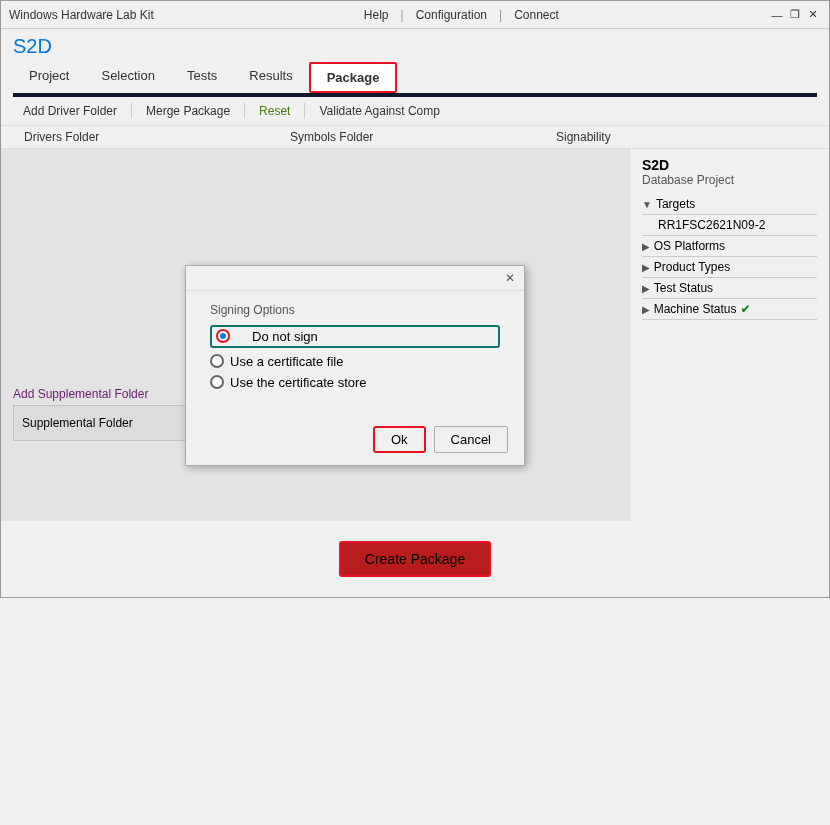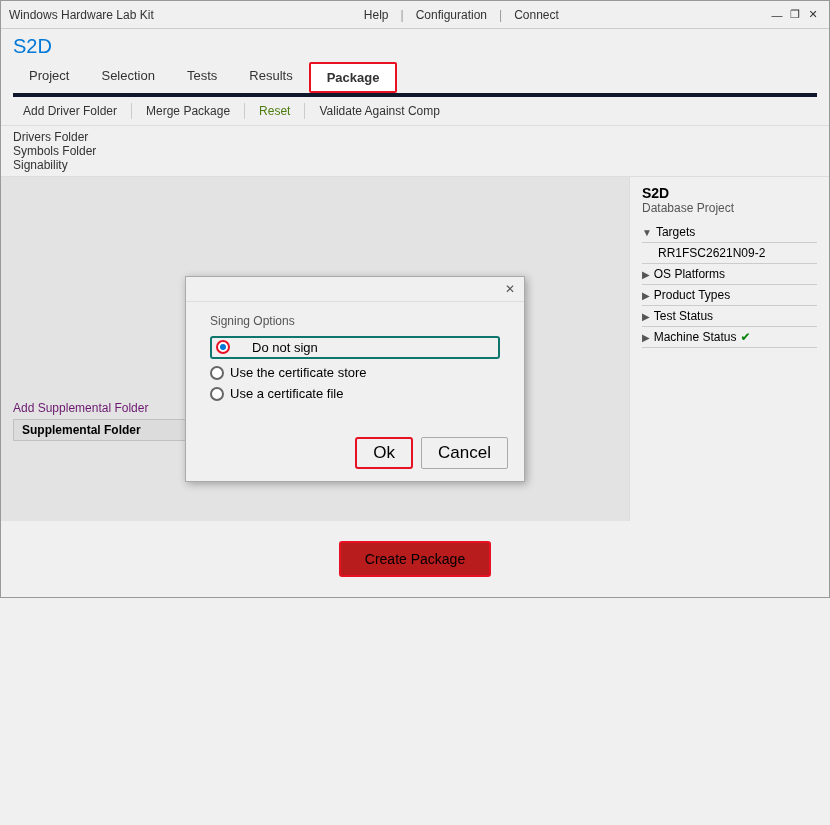--- a/index.html
+++ b/index.html
@@ -192,24 +192,23 @@
     .add-supplemental {
       font-size: 12px;
       color: #701a75;
       cursor: pointer;
       margin-bottom: 4px;
     }
 
     .supplemental-folder {
       background: #e8e8e8;
       border: 1px solid #ccc;
-      padding: 3px 8px;
+      padding: 10px 8px;
       font-size: 12px;
       width: 260px;
-      font-weight: bold;
     }
 
     
     .overlay {
       position: absolute;
       top: 0; left: 0; right: 0; bottom: 0;
       background: rgba(0,0,0,0.05);
       z-index: 10;
       display: flex;
       align-items: center;
@@ -304,21 +303,21 @@
 
     .dialog-footer {
       display: flex;
       justify-content: flex-end;
       gap: 8px;
       padding: 8px 16px 12px;
     }
 
     .btn {
       padding: 4px 16px;
-      font-size: 17px;
+      font-size: 13px;
       cursor: pointer;
       background: #f0f0f0;
       border: 1px solid #aaa;
       border-radius: 2px;
     }
 
     .btn.highlighted {
       border: 2px solid #e81123;
       border-radius: 3px;
     }
@@ -335,27 +334,26 @@
       padding: 8px 24px;
       font-size: 14px;
       cursor: pointer;
       background: #b91c1c;
       border: 2px solid #e81123;
       border-radius: 3px;
     }
 
     .columns-row {
       display: flex;
-      padding: 4px 12px;
+      padding: 4px 23px;
       border-bottom: 1px solid #ddd;
       font-size: 12px;
       color: #333;
       background: #f0f0f0;
-      gap: 0;
-      flex-direction: column;
+      gap: 16px;
     }
 
     .col-header {
       flex: 1;
     }
   </style>
 </head>
 <body>
 
 <div class="window">
@@ -426,26 +424,26 @@
 
             <div class="radio-group">
 
               <div class="radio-item radio-highlight">
                 <div class="radio-input selected"></div>
                 <span>Do not sign</span>
               </div>
 
               <div class="radio-item">
                 <div class="radio-input"></div>
-                <span>Use the certificate store</span>
+                <span>Use a certificate file</span>
               </div>
 
               <div class="radio-item">
                 <div class="radio-input"></div>
-                <span>Use a certificate file</span>
+                <span>Use the certificate store</span>
               </div>
             </div>
           </div>
 
           <div class="dialog-footer">
             <button class="btn highlighted">Ok</button>
             <button class="btn">Cancel</button>
           </div>
 
         </div>

